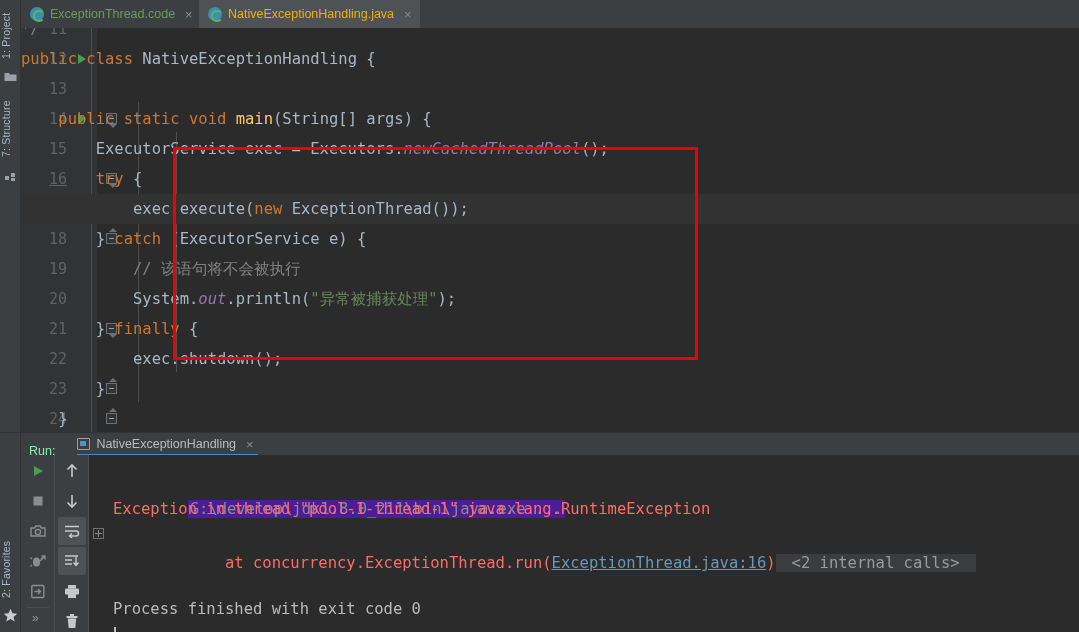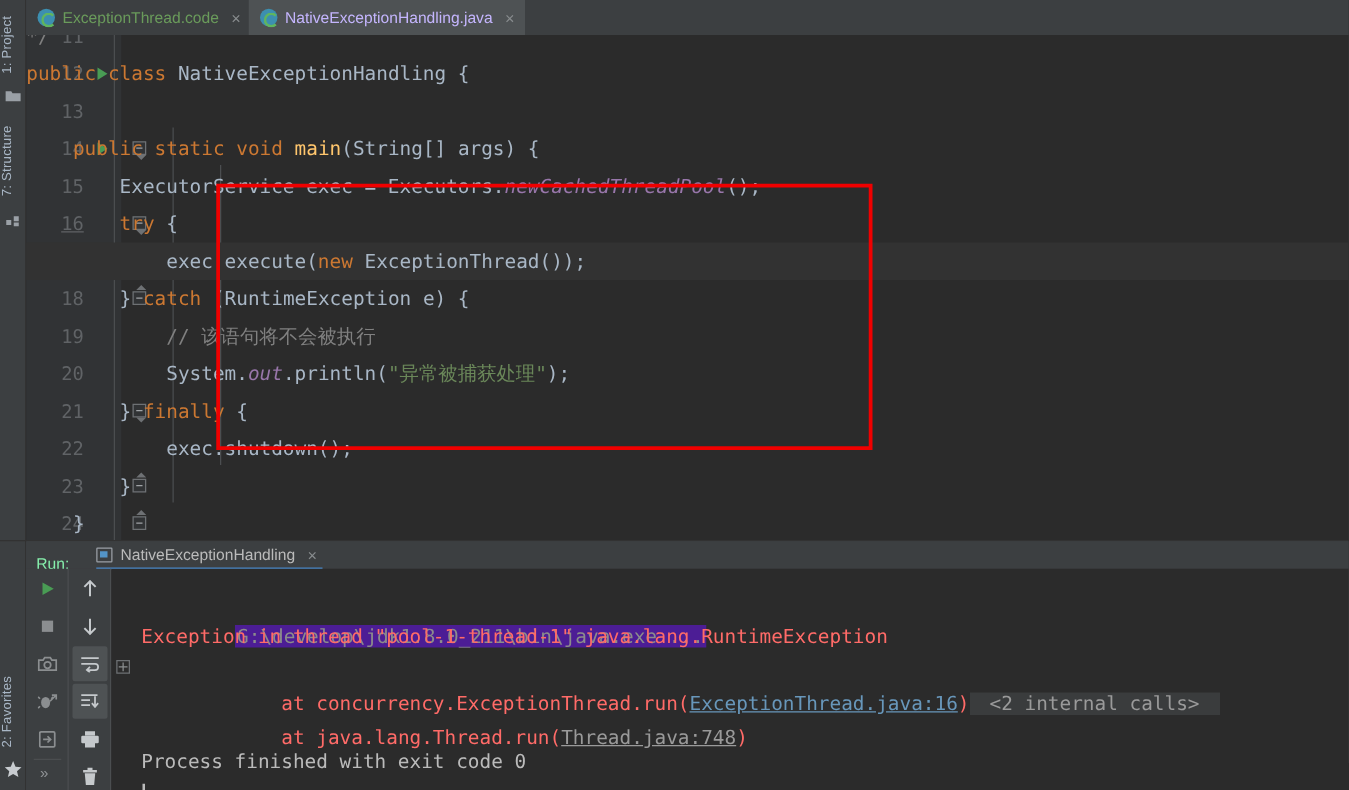--- a/index.html
+++ b/index.html
@@ -31,21 +31,21 @@
     background: #3c3f41; overflow: hidden;
   }
   .tab {
     position: absolute; top: 0; height: 28px;
     display: flex; align-items: center; gap: 6px;
     padding: 0 8px 0 9px;
     font-size: 12.5px; color: #6a9b5b; white-space: nowrap;
   }
   .tab.inactive { background: #3c3f41; }
   .tab.active { background: #4e5254; }
-  .tab.active .tabname { color: #c4b5fd; }
+  .tab.active .tabname { color: #eab308; }
   .tab .tabname { color: #6a9b5b; }
   .tabclose { color: #888c8e; font-size: 13px; line-height: 1; margin-left: 4px; }
   .jicon {
     width: 14px; height: 14px; border-radius: 50%;
     background: #3c8fb0; position: relative; flex: 0 0 auto;
     display: inline-block;
   }
   .jicon::after {
     content: ""; position: absolute; left: 3px; top: 3px;
     width: 8px; height: 8px; border-radius: 50%;
@@ -269,21 +269,21 @@
     <div class="indentline" style="left:155px;top:104px;height:240px;"></div>
 
     <div id="rows">
         <div class="row" style="top: -14px;"><span class="cmt">*/</span></div>
         <div class="row" style="top: 16px;"><span class="kw">public </span><span class="kw">class </span><span class="txt">NativeExceptionHandling </span><span class="txt">{</span></div>
         <div class="row" style="top: 46px;"></div>
         <div class="row" style="top: 76px;"><span class="txt">    </span><span class="kw">public </span><span class="kw">static </span><span class="kw">void </span><span class="mth">main</span><span class="txt">(String[] args) {</span></div>
         <div class="row" style="top: 106px;"><span class="txt">        ExecutorService exec = Executors.</span><span class="stf">newCachedThreadPool</span><span class="txt">();</span></div>
         <div class="row" style="top: 136px;"><span class="txt">        </span><span class="kw">try </span><span class="txt">{</span></div>
         <div class="row current" style="top: 166px;"><span class="txt">            exec.execute(</span><span class="kw">new </span><span class="txt">ExceptionThread());</span></div>
-        <div class="row" style="top: 196px;"><span class="txt">        } </span><span class="kw">catch </span><span class="txt">(RuntimeException e) {</span></div>
+        <div class="row" style="top: 196px;"><span class="txt">        } </span><span class="kw">catch </span><span class="txt">(ExecutorService e) {</span></div>
         <div class="row" style="top: 226px;"><span class="cmt">            // 该语句将不会被执行</span></div>
         <div class="row" style="top: 256px;"><span class="txt">            System.</span><span class="stf">out</span><span class="txt">.println(</span><span class="str">"异常被捕获处理"</span><span class="txt">);</span></div>
         <div class="row" style="top: 286px;"><span class="txt">        } </span><span class="kw">finally </span><span class="txt">{</span></div>
         <div class="row" style="top: 316px;"><span class="txt">            exec.shutdown();</span></div>
         <div class="row" style="top: 346px;"><span class="txt">        }</span></div>
         <div class="row" style="top: 376px;"><span class="txt">    }</span></div>
       </div>
 
     <div class="redbox" style="left:152px;top:119px;width:525px;height:213px;"></div>
   </div>
@@ -380,22 +380,19 @@
       </div>
 
       <div class="cline err" style="top:41px;">Exception in thread "pool-1-thread-1" java.lang.RuntimeException</div>
 
       <div class="expander" style="top:73px;"></div>
 
       <div class="cline" style="top:68px;">
         <span class="err">    at concurrency.ExceptionThread.run(</span><span class="lnk">ExceptionThread.java:16</span><span class="err">)</span><span class="internal">&lt;2 internal calls&gt;</span>
       </div>
 
-      <div class="cline" style="top:95px;">
-        <span class="err">    at java.lang.Thread.run(</span><span class="lnk gray">Thread.java:748</span><span class="err">)</span>
-      </div>
 
       <div class="cline okline" style="top:141px;">Process finished with exit code 0</div>
 
       <div class="caret" style="left:25px;top:172px;"></div>
     </div>
   </div>
 </div>
 
 </body></html>

